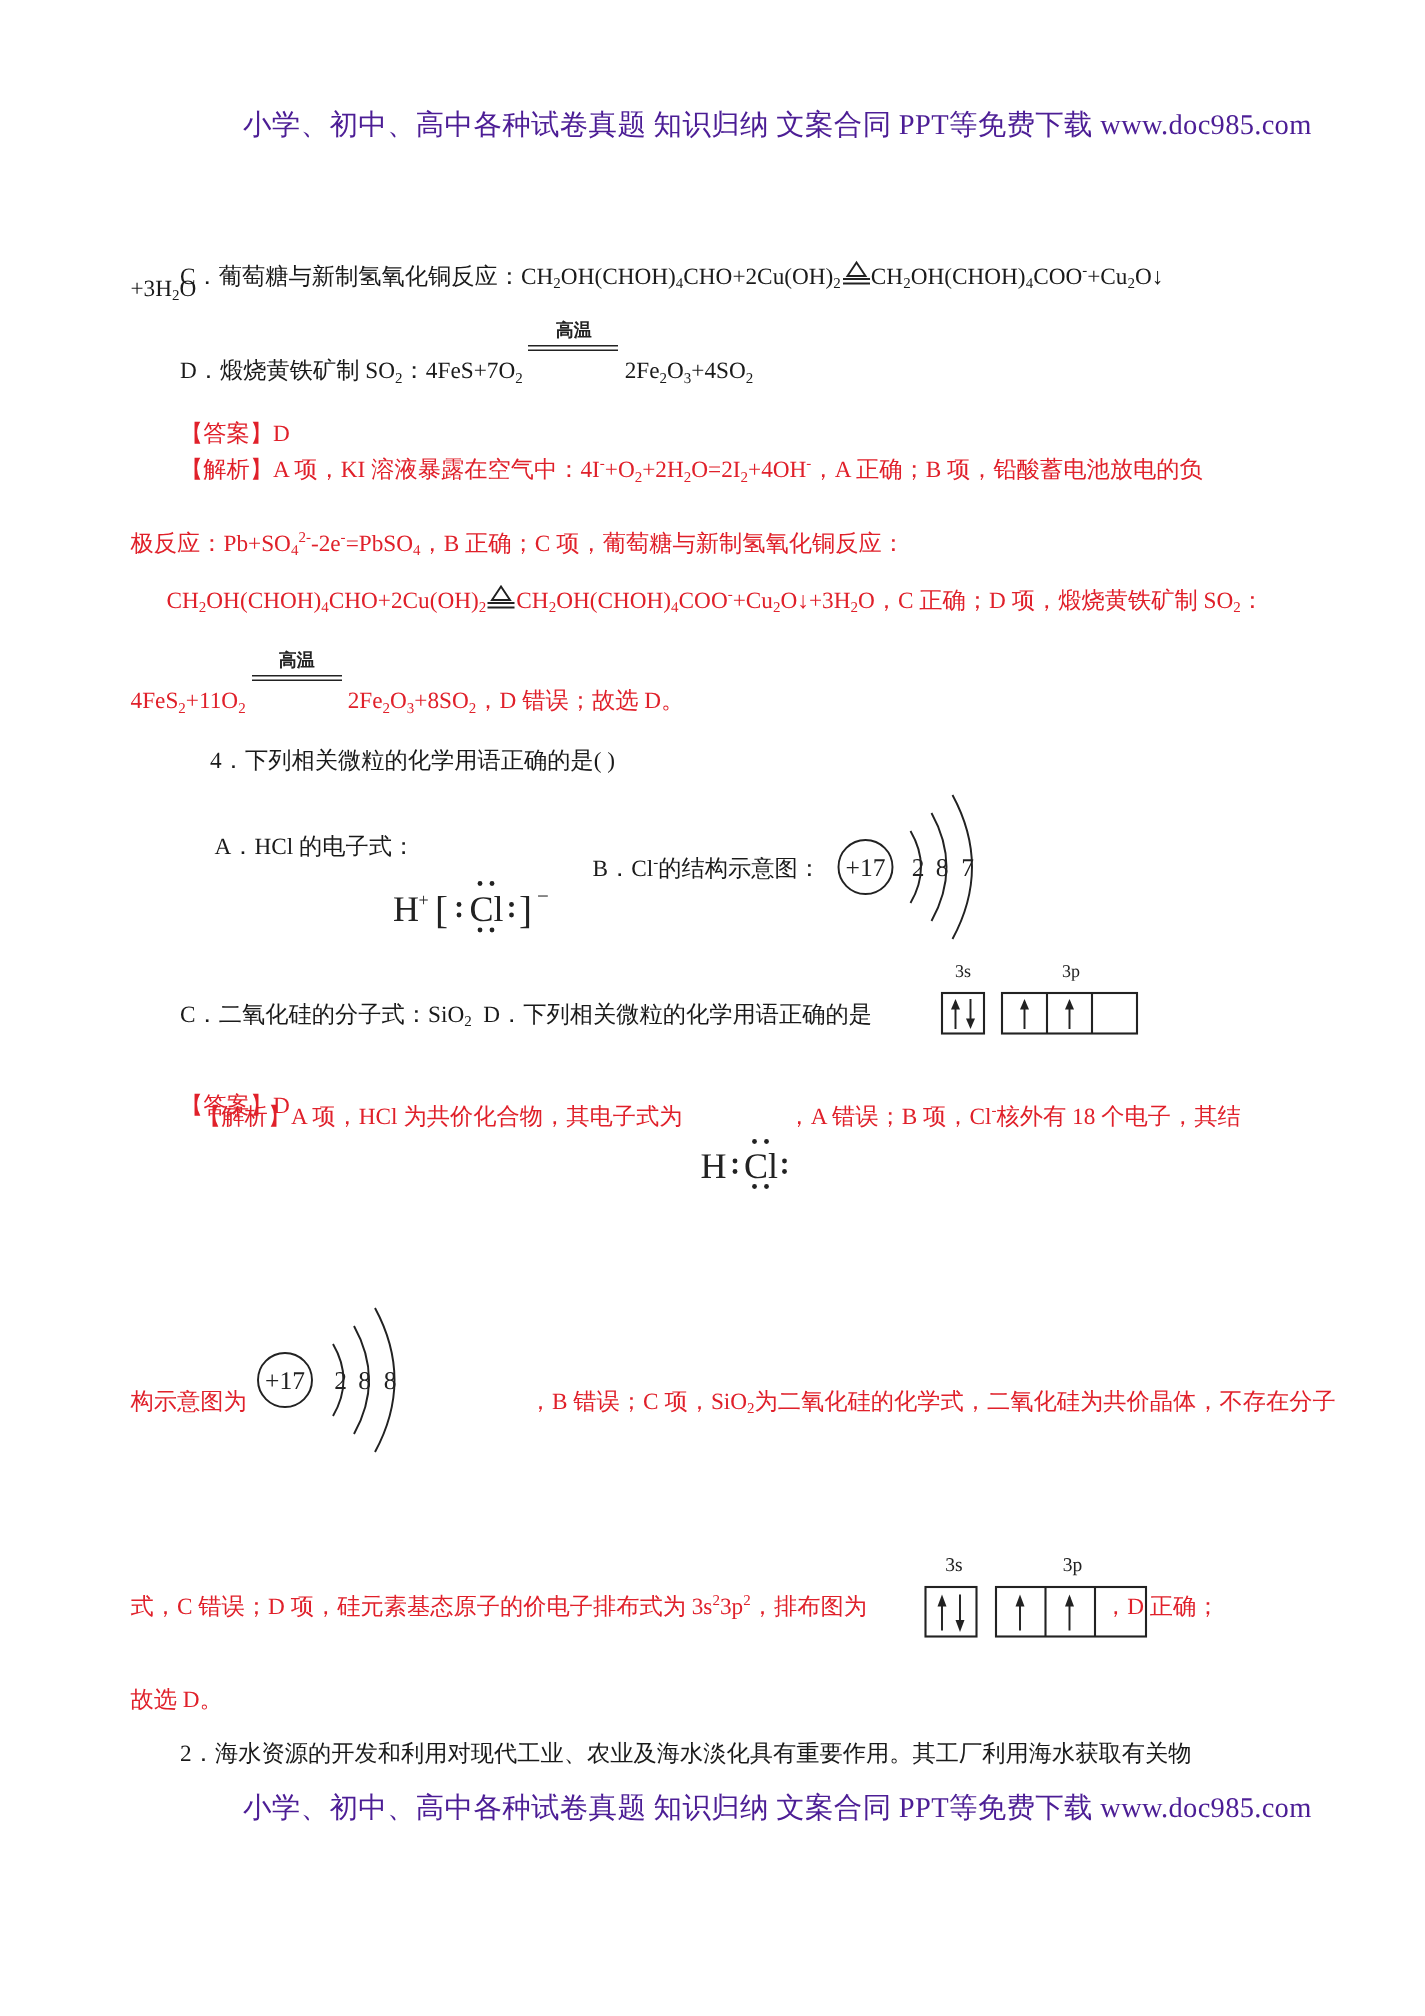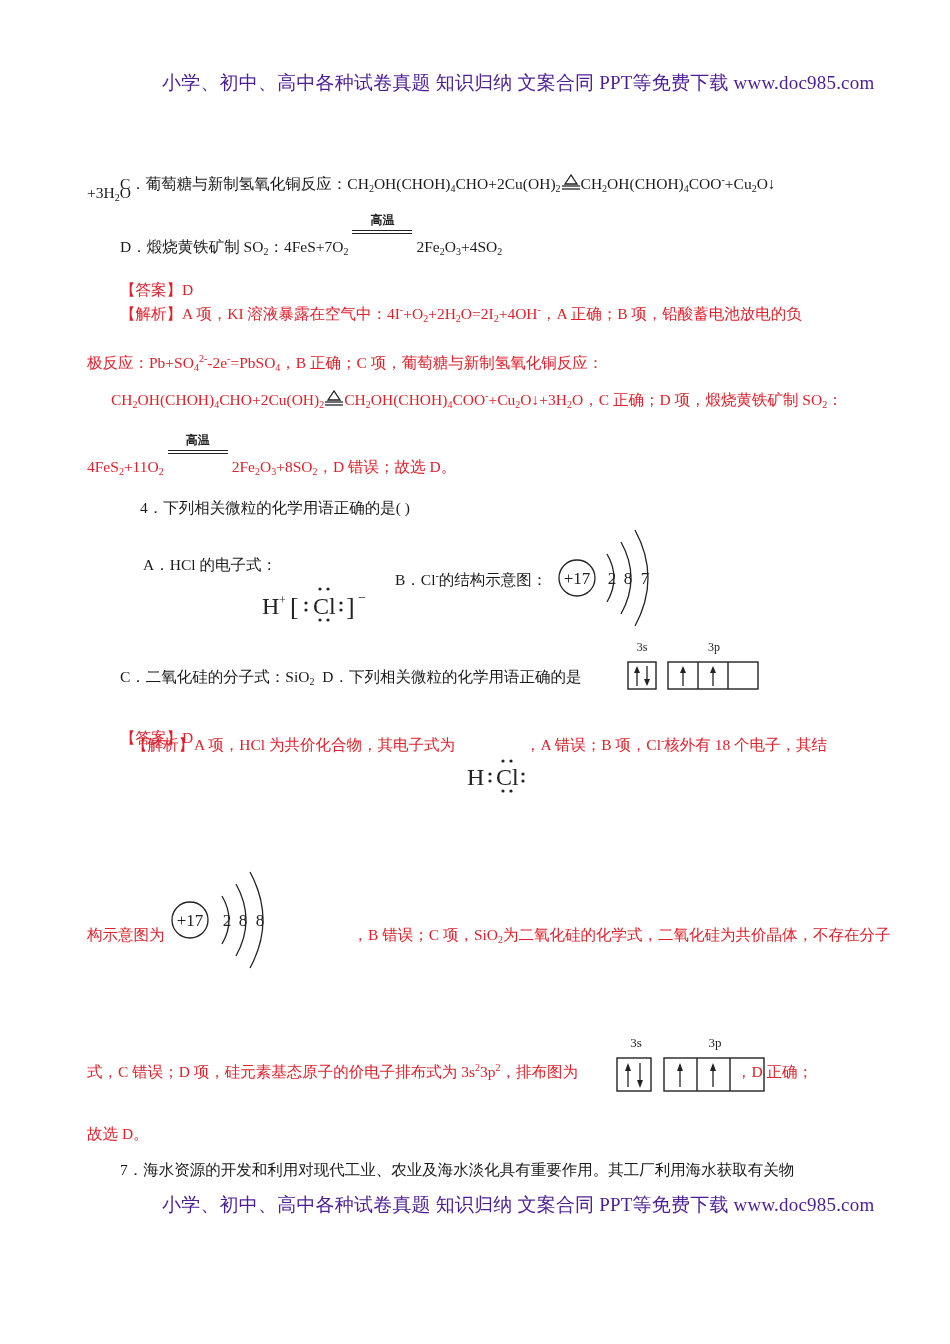--- a/index.html
+++ b/index.html
@@ -169,15 +169,15 @@
       <polygon points="28,55 25,47 31,47" fill="#222"></polygon>
     <line x1="68" y1="54" x2="68" y2="32" stroke="#222" stroke-width="1.3"></line>
       <polygon points="68,30 65,38 71,38" fill="#222"></polygon>
     <line x1="101" y1="54" x2="101" y2="32" stroke="#222" stroke-width="1.3"></line>
       <polygon points="101,30 98,38 104,38" fill="#222"></polygon>
   </svg>
 </div>
 
 <div class="abs line red" style="left:87px; top:1124px;">故选 D。</div>
 
-<div class="abs line" style="left:120px; top:1160px;">7．海水资源的开发和利用对现代工业、农业及海水淡化具有重要作用。其工厂利用海水获取有关物</div>
+<div class="abs line" style="left:120px; top:1160px;">2．海水资源的开发和利用对现代工业、农业及海水淡化具有重要作用。其工厂利用海水获取有关物</div>
 
 <div class="abs hdr" style="left:162px; top:1192px;">小学、初中、高中各种试卷真题  知识归纳  文案合同  PPT等免费下载      www.doc985.com</div>
 
 </body></html>

